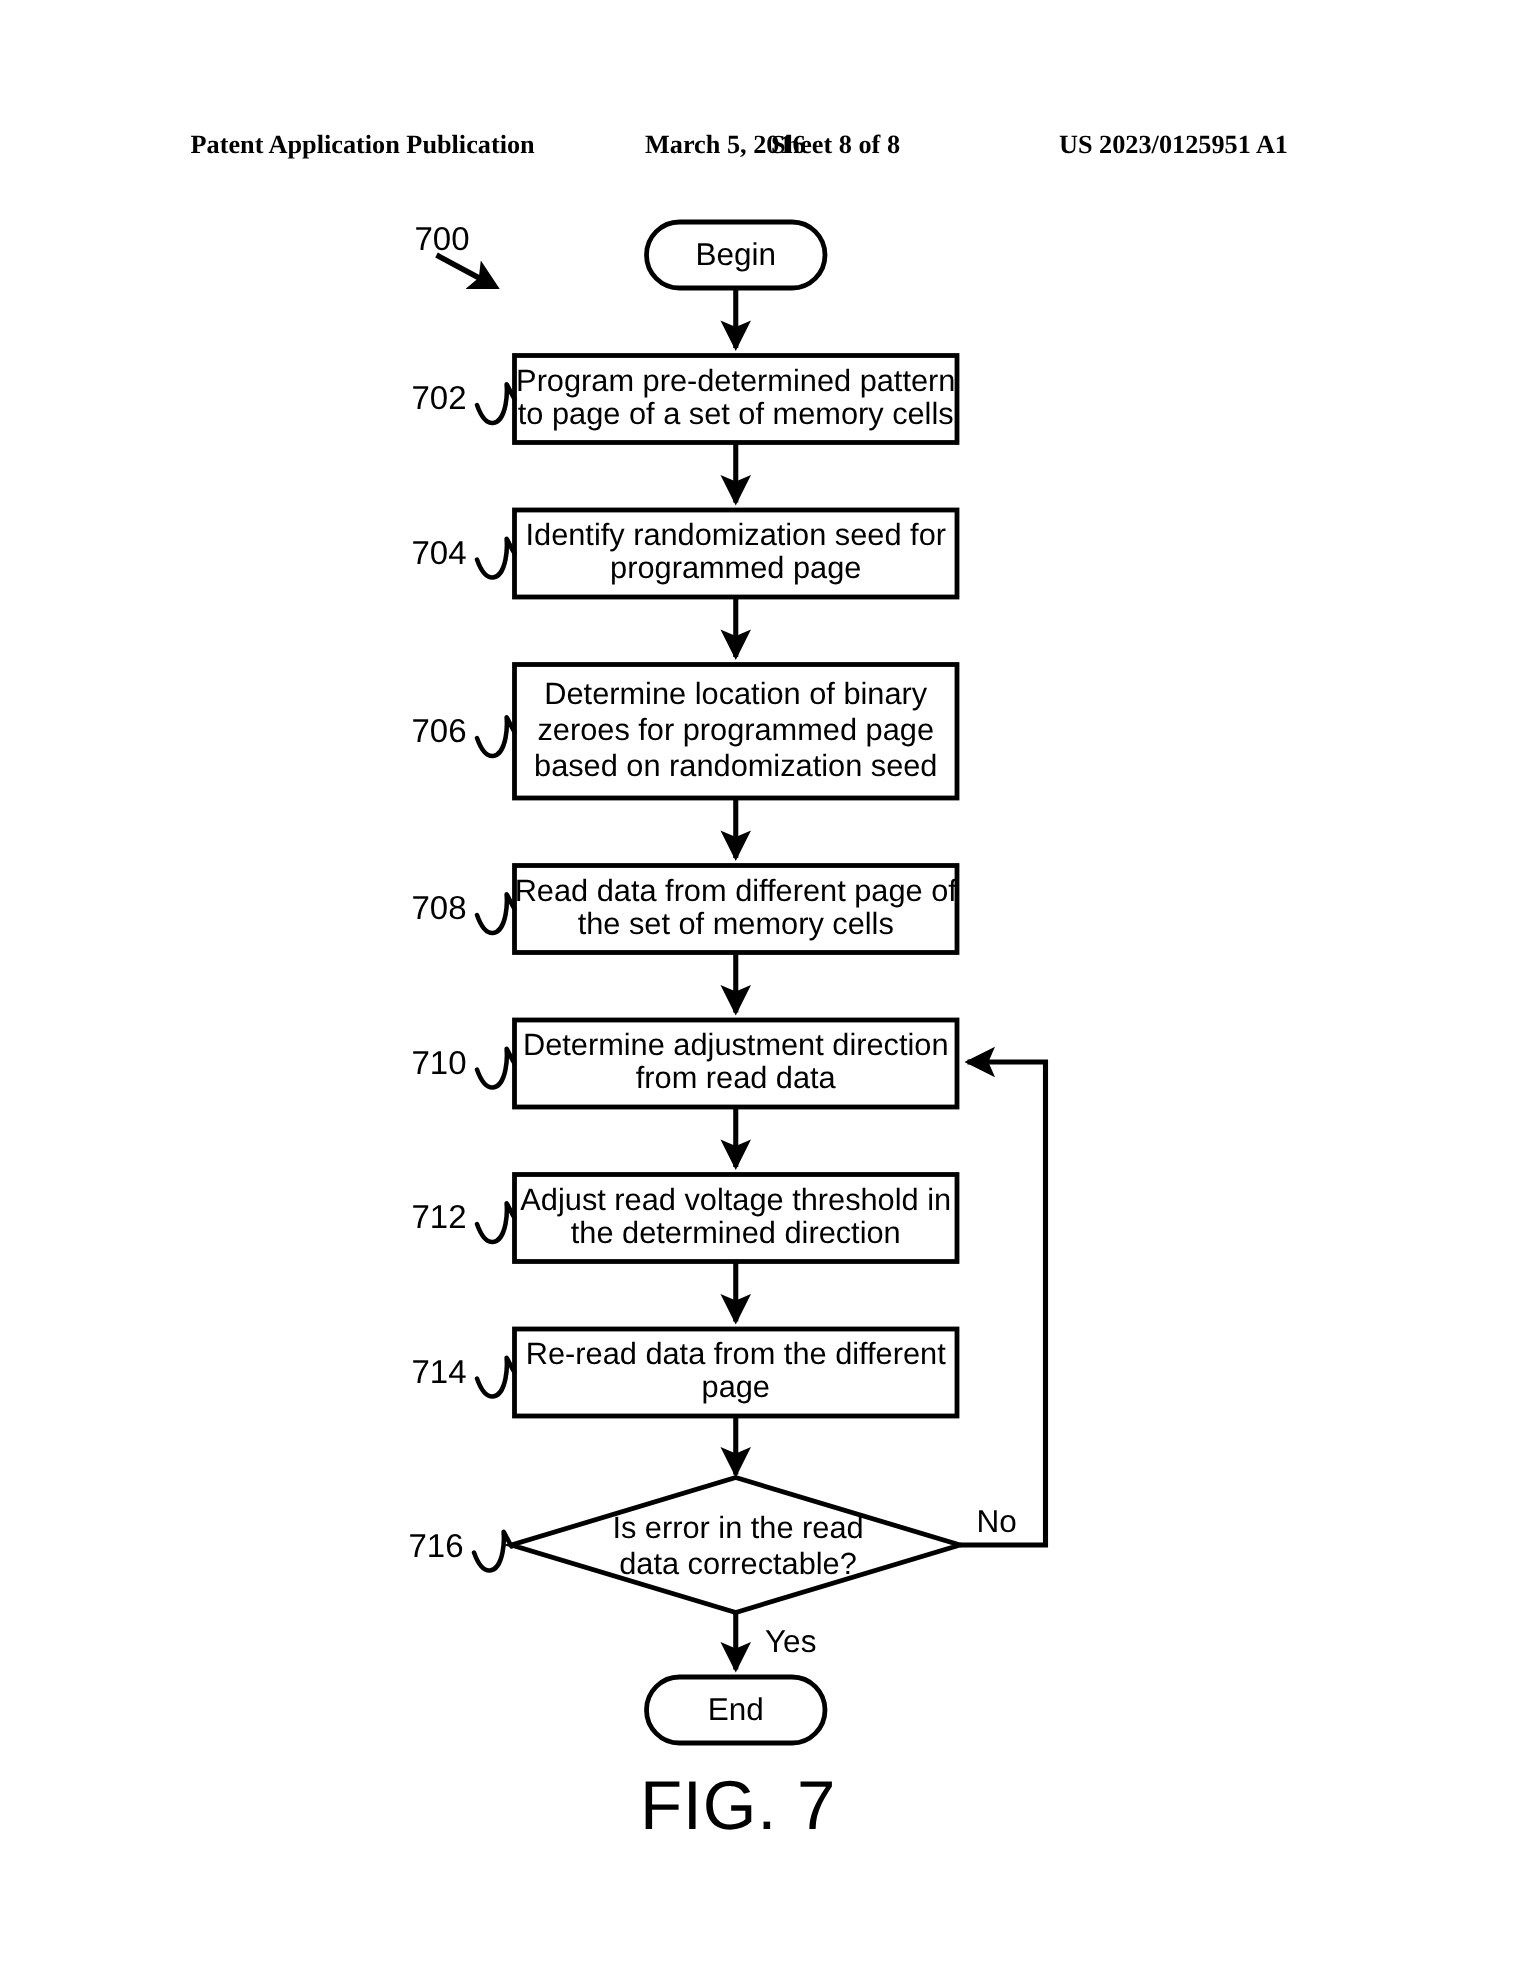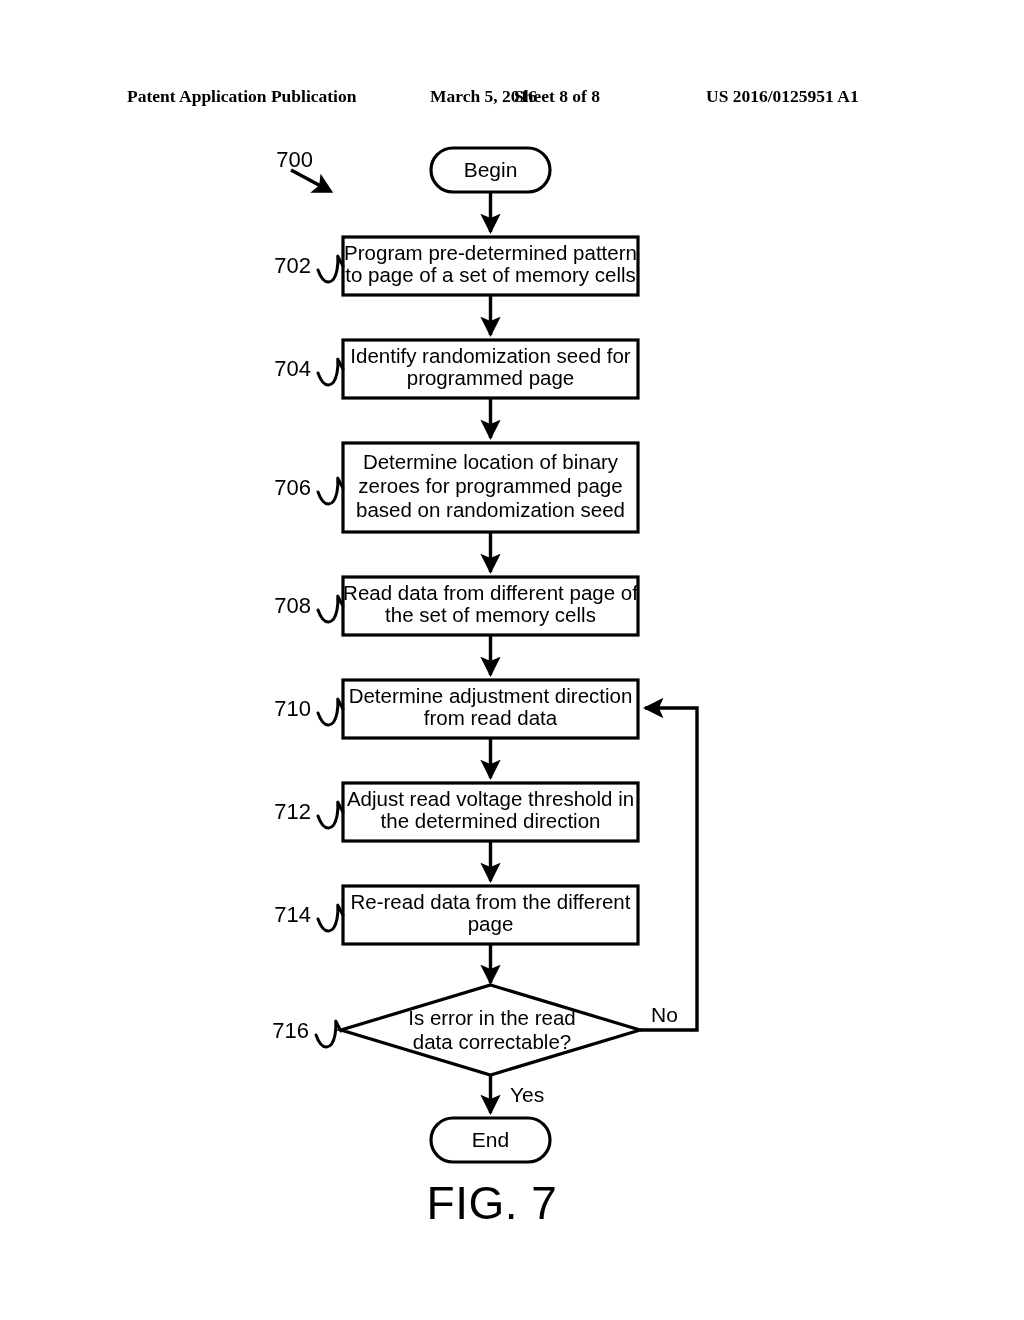--- a/index.html
+++ b/index.html
@@ -116,21 +116,21 @@
 </style>
 </head>
 <body>
 
 <div id="page">
 
   <div class="pat-header">
     <span class="hdr-pub">Patent Application Publication</span>
     <span class="hdr-date">March 5, 2016</span>
     <span class="hdr-sheet">Sheet 8 of 8</span>
-    <span class="hdr-num">US 2016/0125951 A1</span>
+    <span class="hdr-num">US 2023/0125951 A1</span>
   </div>
 
   <svg id="flow" viewBox="0 0 1024 1320" xmlns="http://www.w3.org/2000/svg">
     <defs>
       <marker id="arrowhead" markerWidth="7" markerHeight="7" refX="5.4" refY="3" orient="auto" markerUnits="strokeWidth">
         <path d="M0,0 L6,3 L0,6 L1.3,3 z" fill="#000000"></path>
       </marker>
       <marker id="arrowhead-lead" markerWidth="6" markerHeight="6" refX="4.6" refY="3" orient="auto" markerUnits="strokeWidth">
         <path d="M0,0 L5.6,3 L0,6 L1.2,3 z" fill="#000000"></path>
       </marker>

